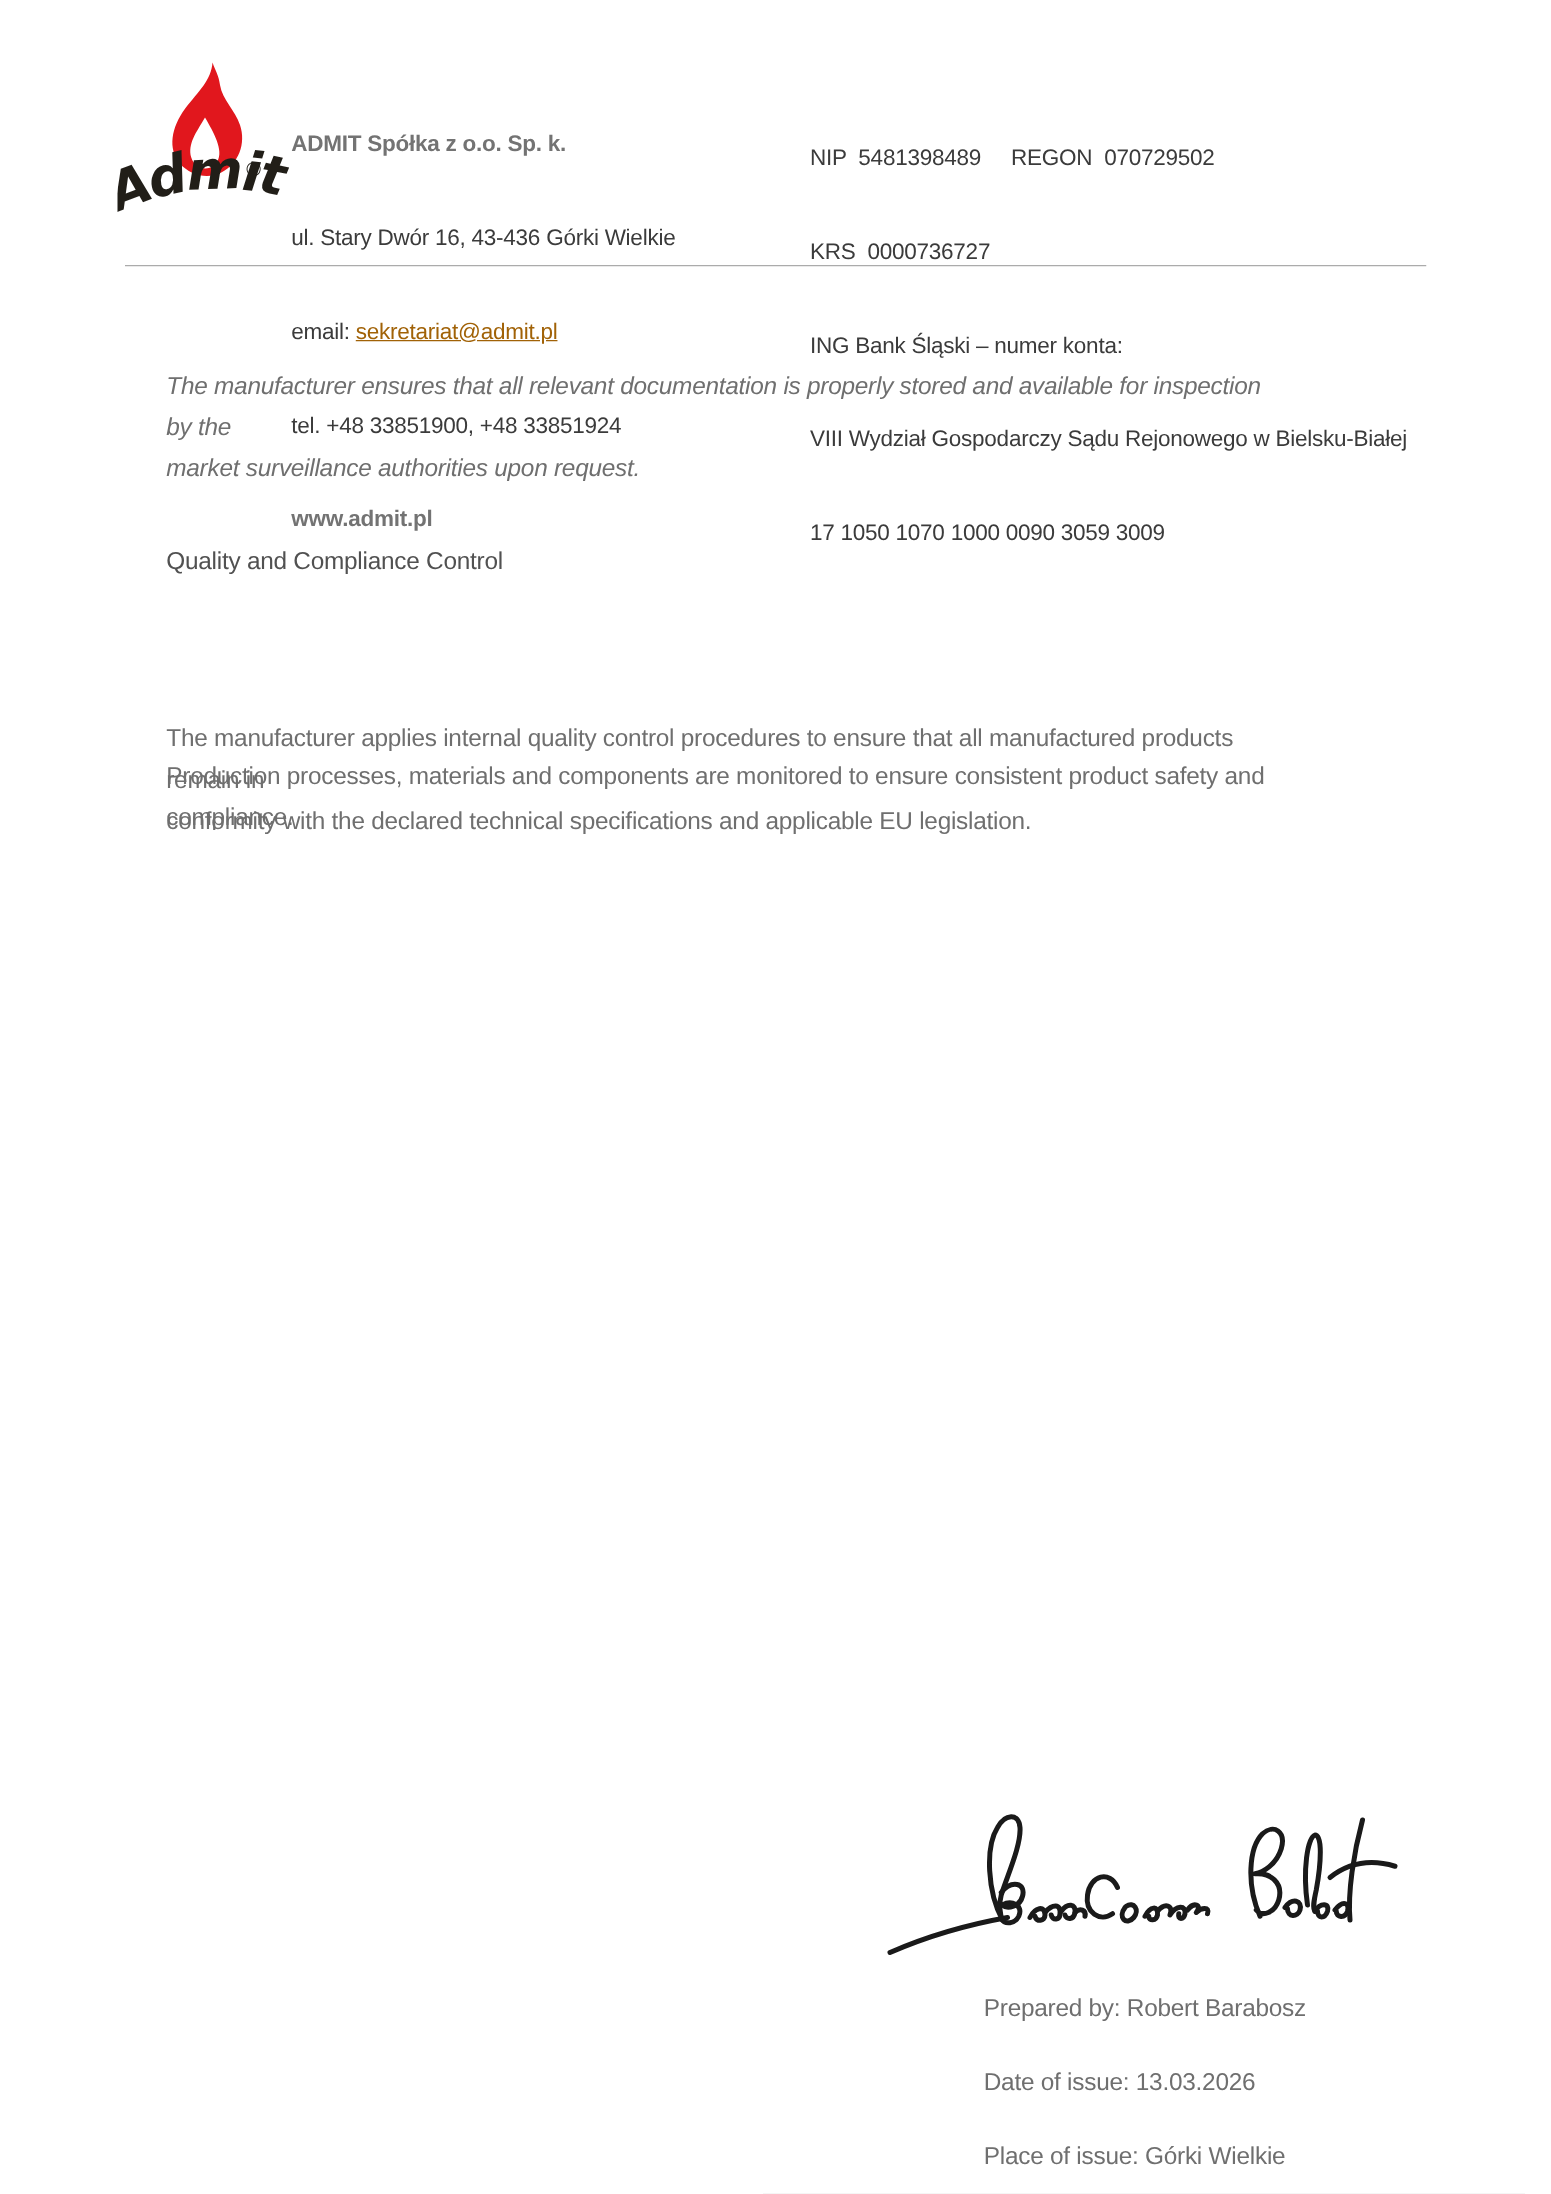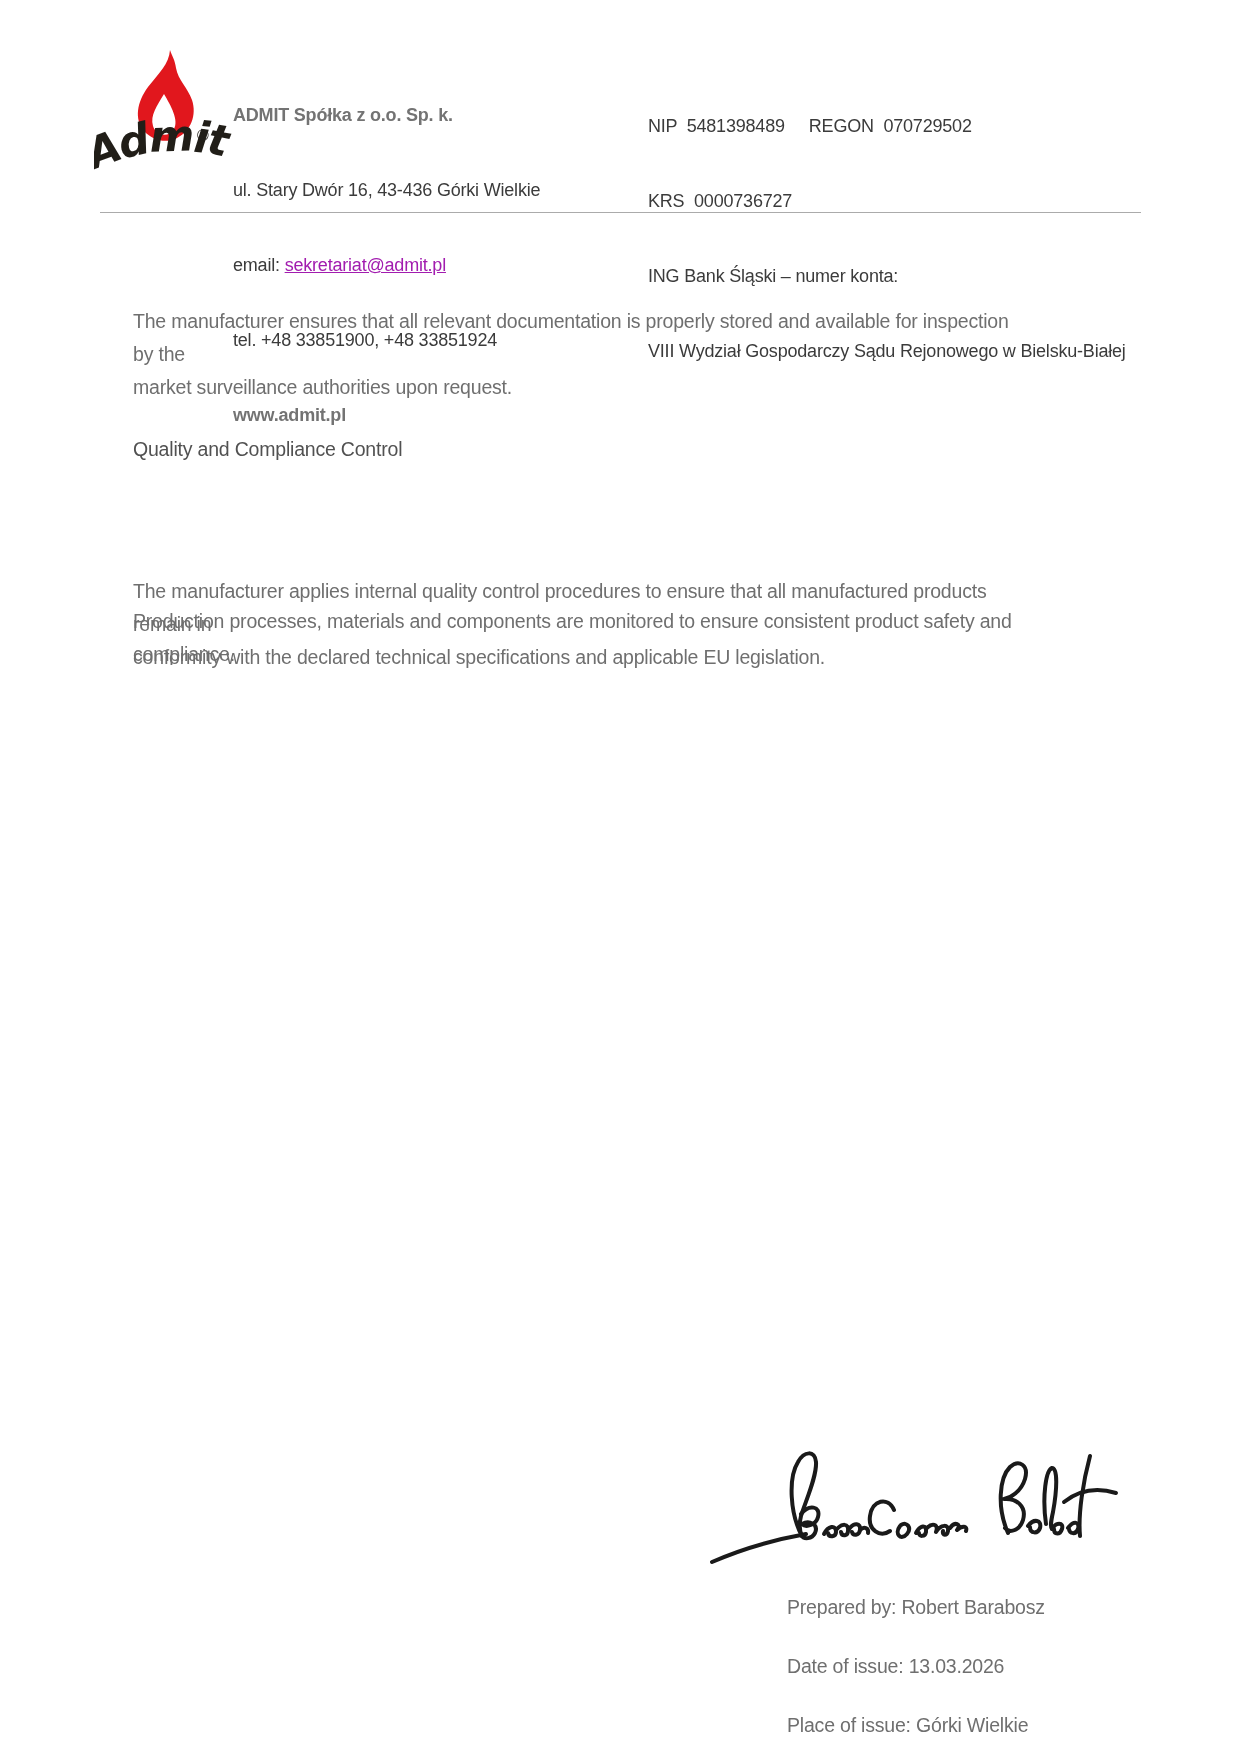--- a/index.html
+++ b/index.html
@@ -12,21 +12,21 @@
     overflow:hidden;
   }
   
   .logo{position:absolute;left:94px;top:48px;width:146px;height:136px;}
   .company-col{
     position:absolute;left:233px;top:53px;
     font-size:18px;line-height:25px;color:#3b3b3b;letter-spacing:-0.2px;
     white-space:pre;
   }
   .company-col .bold{font-weight:bold;color:#737373;}
-  .company-col a,.email-link{color:#a21caf;text-decoration:underline;cursor:pointer;}
+  .company-col a,.email-link{color:#a16207;text-decoration:underline;cursor:pointer;}
   .registry-col{
     position:absolute;left:620px;top:64px;
     font-size:18px;line-height:25px;color:#3b3b3b;letter-spacing:-0.2px;
     white-space:pre;
     margin-left:28px;
   }
   .divider{
     position:absolute;left:100px;top:212px;width:1041px;height:0;
     border-top:1.4px solid #ababab;
   }
@@ -35,21 +35,21 @@
     position:absolute;left:133px;width:890px;
     font-size:19.5px;line-height:33px;
     color:#6f6f6f;font-weight:300;letter-spacing:-0.2px;
     white-space:pre-line;
   }
   .section-heading{
     position:absolute;left:133px;width:600px;
     font-size:19.5px;line-height:26px;
     color:#515151;font-weight:400;letter-spacing:-0.2px;
   }
-  .p1{top:305px;}
+  .p1{top:293px;font-style:italic;}
   .heading-pos{top:436px;}
   .p2{top:527px;margin-top:48px;}
   .p3{top:605px;}
   .p4{top:682px;}
   
   .signature-wrap{position:absolute;left:696px;top:1434px;width:436px;height:146px;}
   .prepared-block{
     position:absolute;left:787px;top:1563px;
     font-size:19.5px;line-height:29.5px;
     color:#6f6f6f;font-weight:300;letter-spacing:-0.2px;
@@ -84,20 +84,21 @@
     <div><span>email: </span><span class="email-link">sekretariat@admit.pl</span></div>
     <div>tel. +48 33851900, +48 33851924</div>
     <div class="bold">www.admit.pl</div>
   </div>
 
   <div class="registry-col">
     <div>NIP  5481398489     REGON  070729502</div>
     <div>KRS  0000736727</div>
     <div>ING Bank Śląski – numer konta:</div>
     <div>VIII Wydział Gospodarczy Sądu Rejonowego w Bielsku-Białej</div>
+    <div>17 1050 1070 1000 0090 3059 3009</div>
   </div>
 
   <div class="divider"></div>
 
   <div class="para p1">The manufacturer ensures that all relevant documentation is properly stored and available for inspection by the
 market surveillance authorities upon request.</div>
 
   <div class="section-heading heading-pos">Quality and Compliance Control</div>
 
   <div class="para p2">The manufacturer applies internal quality control procedures to ensure that all manufactured products remain in

